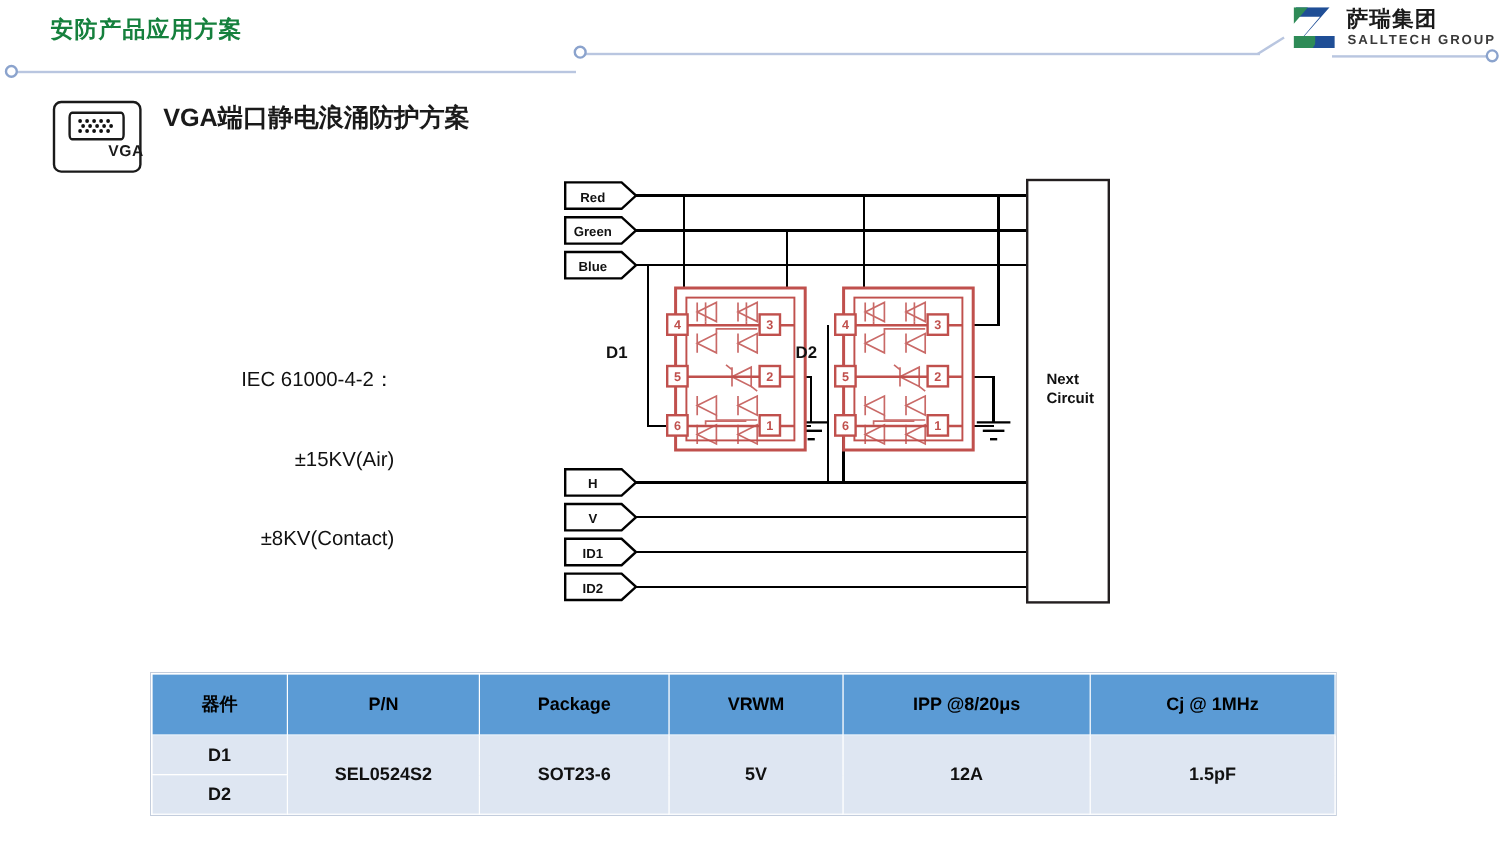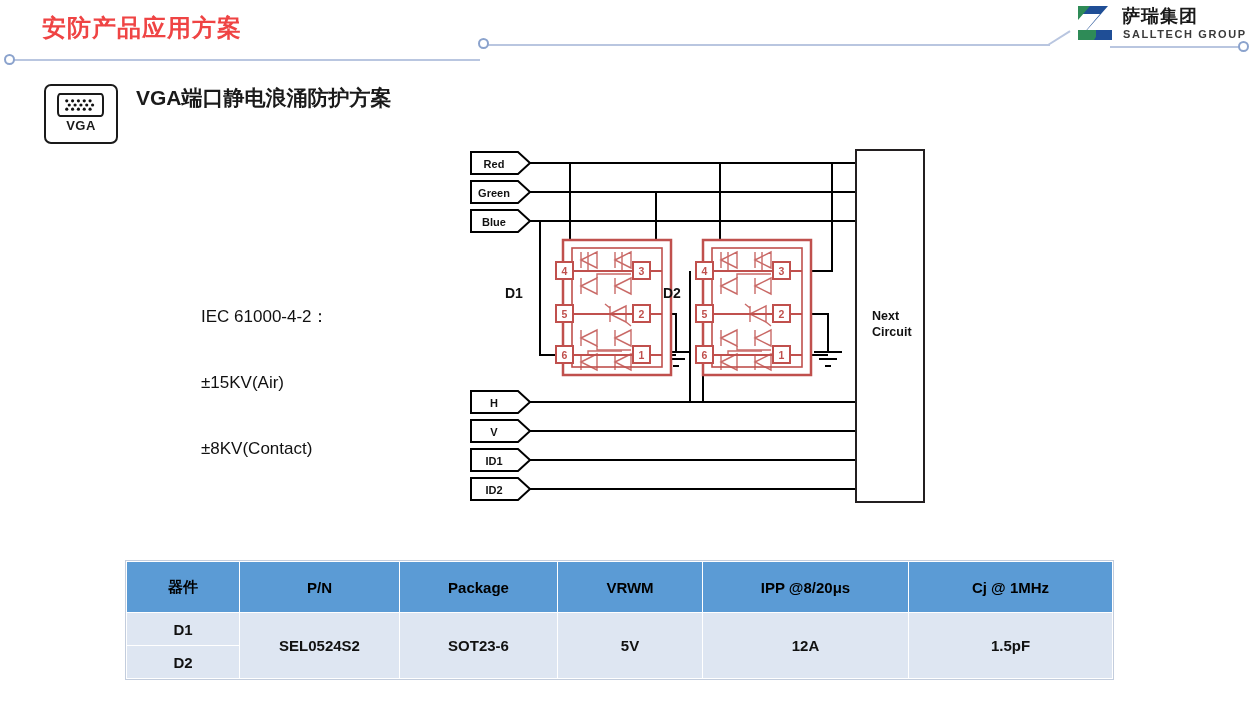--- a/index.html
+++ b/index.html
@@ -8,21 +8,21 @@
     background:#ffffff;
     font-family:"Liberation Sans","DejaVu Sans",sans-serif;
     position:relative;overflow:hidden;
   }
 
   
   #header{position:absolute;left:0;top:0;width:1256px;height:70px;}
 
   #page-title{
     position:absolute;left:42px;top:12px;
-    font-size:24px;font-weight:bold;color:#ef4444;
+    font-size:19px;font-weight:bold;color:#15803d;
     letter-spacing:1px;white-space:nowrap;text-align:right;
   }
 
   
   .hdr-line{position:absolute;height:2px;background:#b9c6e0;}
   #hdr-line-left{left:14px;top:59px;width:466px;}
   #hdr-line-right{left:1110px;top:46px;width:130px;}
   .hdr-dot{
     position:absolute;width:11px;height:11px;border-radius:50%;
     border:2px solid #8ba3cd;background:#ffffff;box-sizing:border-box;
@@ -47,29 +47,29 @@
   #vga-icon{
     position:absolute;left:44px;top:84px;width:70px;height:56px;
     border:2px solid #1a1a1a;border-radius:7px;background:#fff;
   }
   #vga-dsub{
     position:absolute;left:11px;top:7px;width:47px;height:24px;
     border:2px solid #1a1a1a;box-sizing:border-box;
     border-radius:3px/5px;
   }
   #vga-label{position:absolute;left:0;top:32px;width:70px;text-align:center;
-     font-size:13px;font-weight:bold;color:#1a1a1a;letter-spacing:.5px;}
+     font-size:13px;font-weight:bold;color:#1a1a1a;letter-spacing:.5px;padding-left:24px;}
 
   
   #section-title{position:absolute;left:136px;top:84px;
      font-size:21px;font-weight:bold;color:#1a1a1a;white-space:nowrap;}
 
   
   #spec{position:absolute;left:201px;top:262px;font-size:17px;color:#111;
-     line-height:22px;white-space:pre;}
+     line-height:22px;white-space:pre;text-align:right;}
   #spec div{white-space:nowrap;}
   .spec-gap{height:16px;}
 
   
   #schematic{position:absolute;left:460px;top:140px;width:480px;height:375px;text-align:right;}
   #schematic svg{display:block;}
 
   
   #spec-table{
     position:absolute;left:126px;top:561px;width:968px;

